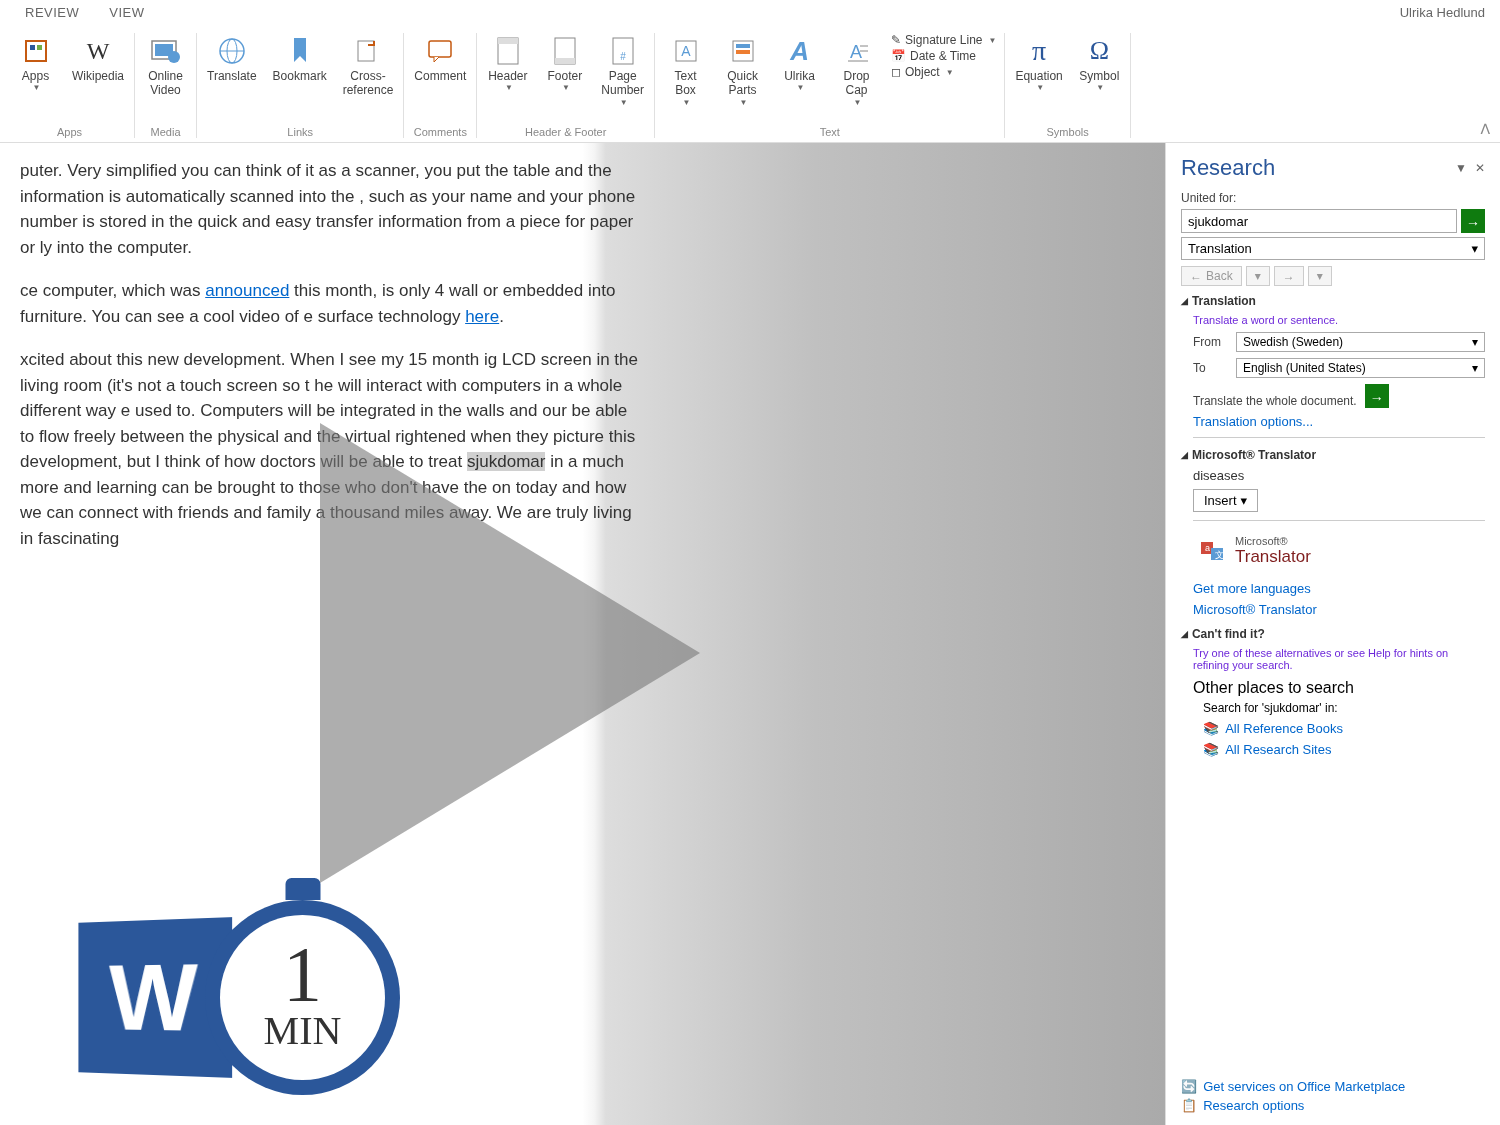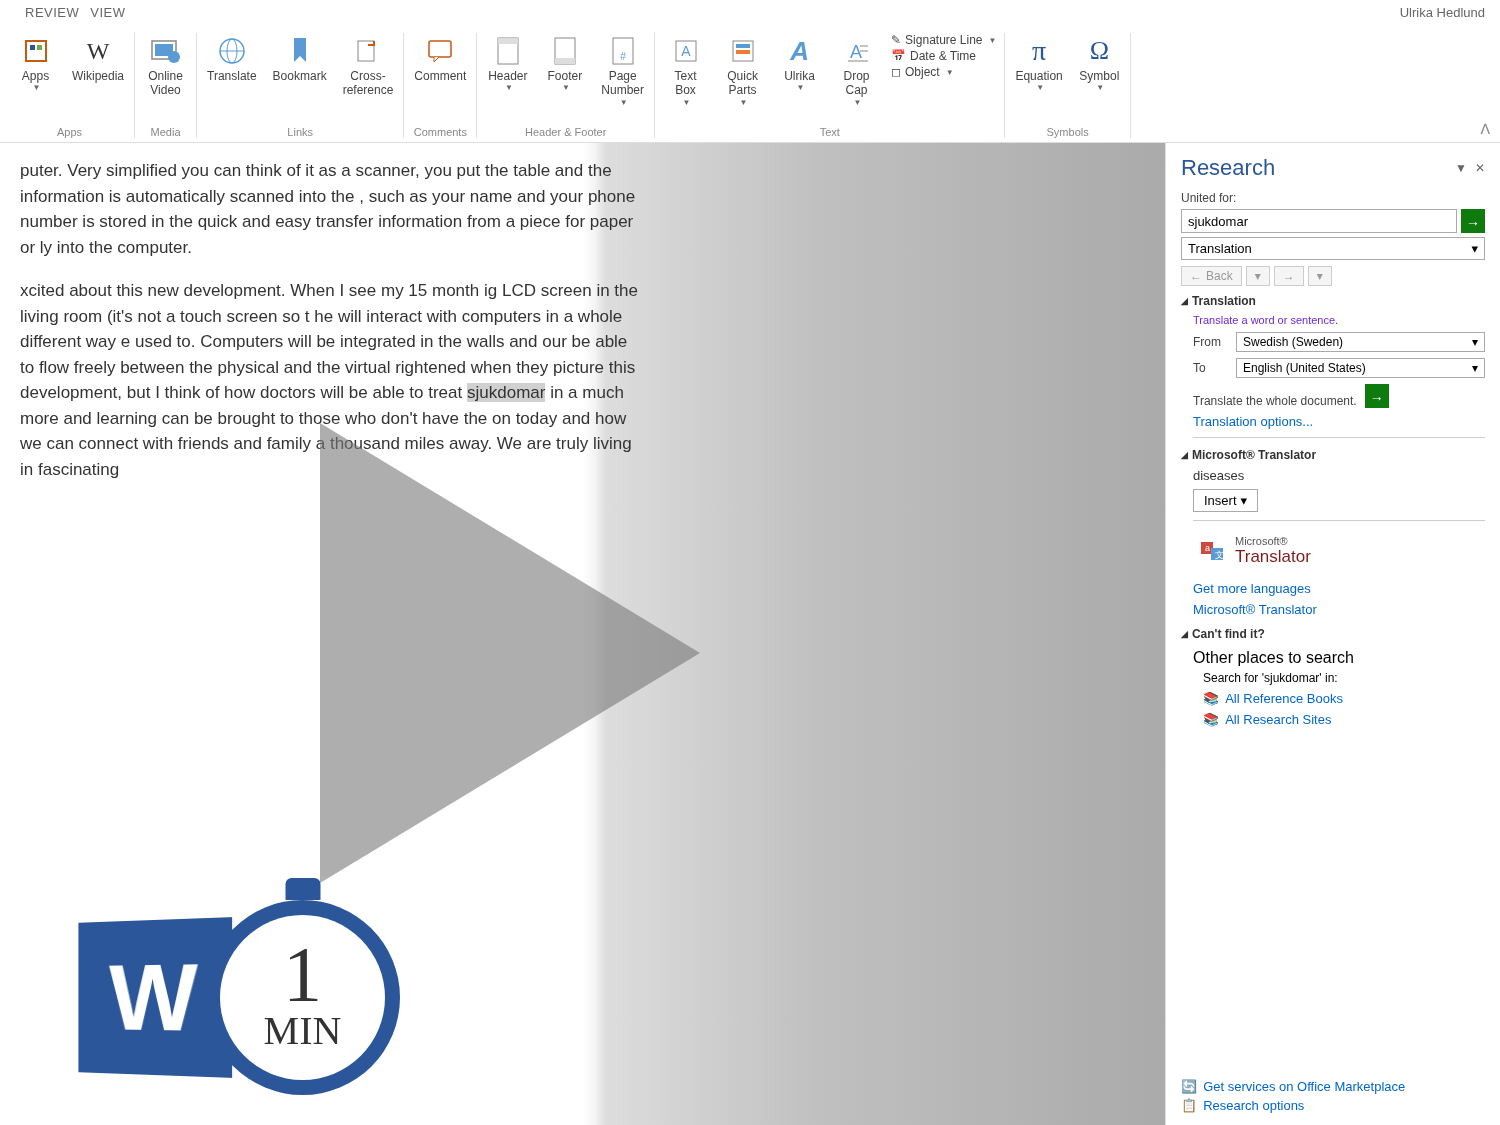--- a/index.html
+++ b/index.html
@@ -1,19 +1,19 @@
 <!DOCTYPE html>
 <html><head>
 <meta charset="utf-8">
 <style>
 * { margin: 0; padding: 0; box-sizing: border-box; font-family: 'Segoe UI', Tahoma, sans-serif; }
 body { background: #fff; width: 1500px; height: 1125px; overflow: hidden; position: relative; }
 
 .top-area { height: 25px; display: flex; justify-content: space-between; align-items: center; padding: 0 15px; background: #fff; }
-.tabs-row { display: flex; gap: 11px; font-size: 13px; color: #666; padding: 4px 10px; }
+.tabs-row { display: flex; gap: 30px; font-size: 13px; color: #666; padding: 4px 10px; }
 .tab { cursor: pointer; letter-spacing: 0.5px; }
 .username { font-size: 13px; color: #666; }
 
 .ribbon { height: 118px; background: #fff; border-bottom: 1px solid #ddd; display: flex; align-items: flex-start; padding: 8px 5px 0; position: relative; }
 .ribbon-group { display: flex; flex-direction: column; align-items: center; padding: 0 8px; border-right: 1px solid #e0e0e0; height: 105px; position: relative; }
 .ribbon-group:last-child { border-right: none; }
 .ribbon-items { display: flex; gap: 12px; align-items: flex-start; flex: 1; }
 .ribbon-item { display: flex; flex-direction: column; align-items: center; cursor: pointer; min-width: 45px; padding: 2px; }
 .ribbon-item-label { font-size: 12px; color: #444; text-align: center; line-height: 1.2; margin-top: 2px; }
 .ribbon-group-label { font-size: 11px; color: #888; position: absolute; bottom: 0; }
@@ -300,20 +300,21 @@
     </div>
     <span class="ribbon-group-label">Symbols</span>
   </div>
   <span class="collapse-ribbon">ᐱ</span>
 </div>
 
 <div class="content-area">
   <div class="document-area">
     <div class="doc-text">
       <p>puter. Very simplified you can think of it as a scanner, you put the table and the information is automatically scanned into the , such as your name and your phone number is stored in the quick and easy transfer information from a piece for paper or ly into the computer.</p>
+      <p><span>ce computer, which was </span><span class="link">announced</span><span> this month, is only 4 wall or embedded into furniture.  You can see a cool video of e surface technology </span><span class="link">here</span><span>.</span></p>
       <p><span>xcited about this new development. When I see my 15 month ig LCD screen in the living room (it's not a touch screen so t he will interact with computers in a whole different way e used to. Computers will be integrated in the walls and our be able to flow freely between the physical and the virtual rightened when they picture this development, but I think of how doctors will be able to treat </span><span class="highlighted">sjukdomar</span><span> in a much more and learning can be brought to those who don't have the on today and how we can connect with friends and family a thousand miles away. We are truly living in fascinating</span></p>
     </div>
 
     <div class="play-overlay">
       <div class="play-triangle"></div>
     </div>
 
     <div class="word-badge">
       <div class="word-logo">
           <span class="word-w">W</span>
@@ -400,20 +401,21 @@
           <div class="translator-logo-text">Microsoft®</div>
           <div class="translator-logo-main">Translator</div>
         </div>
       </div>
       <span class="link-text">Get more languages</span>
       <span class="link-text">Microsoft® Translator</span>
     </div>
 
     <div class="section">
       <div class="section-header">Can't find it?</div>
+      <div class="section-text">Try one of these alternatives or see Help for hints on refining your search.</div>
       <div class="other-search">Other places to search</div>
       <div class="search-in">Search for 'sjukdomar' in:</div>
       <div class="search-link">
           <span>📚</span>
           <span>All Reference Books</span>
         </div>
       <div class="search-link">
           <span>📚</span>
           <span>All Research Sites</span>
         </div>

